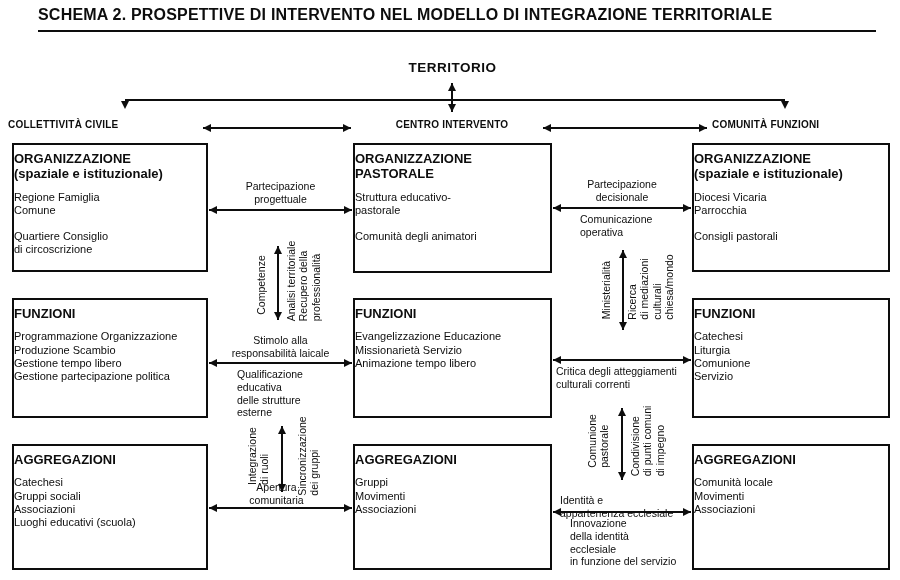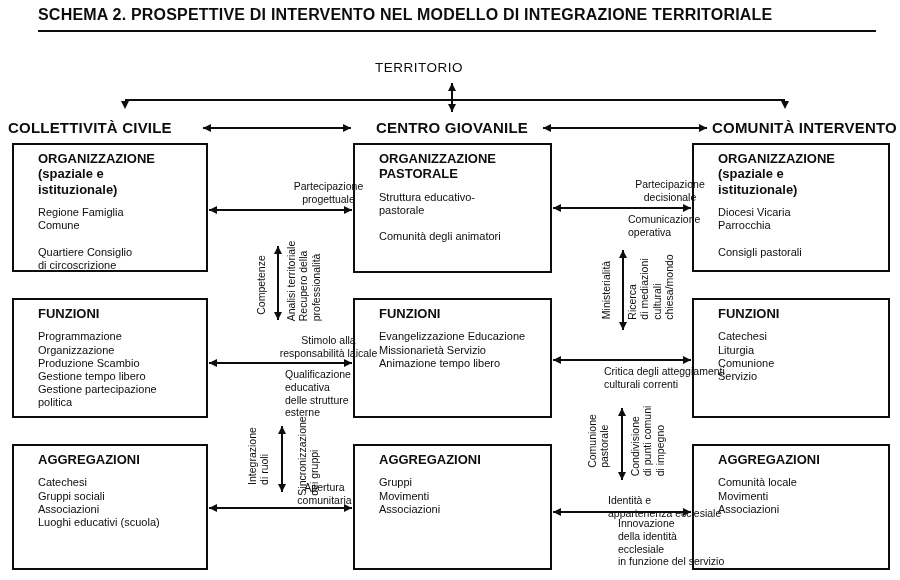--- a/index.html
+++ b/index.html
@@ -9,24 +9,24 @@
     font-family:"Liberation Sans", sans-serif;
     overflow:hidden;
   }
   .pre { white-space:pre-line; }
   .title {
     position:absolute; left:38px; top:6px; width:845px;
     font-size:16px; font-weight:bold; letter-spacing:0.2px;
   }
   .title-rule { position:absolute; left:38px; top:30px; width:838px; height:2px; background:#0d0d0d; }
   .territorio {
-    position:absolute; left:375px; top:60px; width:155px; text-align:left;
-    font-size:13.5px; font-weight:normal; letter-spacing:0.5px;
-  }
-  .hdr { position:absolute; top:119px; font-size:15px; font-weight:bold; letter-spacing:0.2px; }
+    position:absolute; left:375px; top:60px; width:155px; text-align:center;
+    font-size:13.5px; font-weight:bold; letter-spacing:0.5px;
+  }
+  .hdr { position:absolute; top:119px; font-size:10px; font-weight:bold; letter-spacing:0.2px; }
   .hdr-left { left:8px; }
   .hdr-center { left:362px; width:180px; text-align:center; }
   .hdr-right { left:712px; }
 
   .hline { position:absolute; height:2px; background:#0d0d0d; }
 
   .harrow { position:absolute; height:2px; background:#0d0d0d; }
   .harrow::before { content:""; position:absolute; left:0; top:-3px;
     border-top:4px solid transparent; border-bottom:4px solid transparent; border-right:8px solid #0d0d0d; }
   .harrow::after  { content:""; position:absolute; right:0; top:-3px;
@@ -34,25 +34,25 @@
 
   .varrow { position:absolute; width:2px; background:#0d0d0d; }
   .varrow::before { content:""; position:absolute; top:0; left:-3px;
     border-left:4px solid transparent; border-right:4px solid transparent; border-bottom:8px solid #0d0d0d; }
   .varrow::after  { content:""; position:absolute; bottom:0; left:-3px;
     border-left:4px solid transparent; border-right:4px solid transparent; border-top:8px solid #0d0d0d; }
 
   .tickdown { position:absolute; width:0; height:0;
     border-left:4px solid transparent; border-right:4px solid transparent; border-top:8px solid #0d0d0d; }
 
-  .box { position:absolute; border:2px solid #0d0d0d; background:#ffffff; padding:6px 24px; box-sizing:border-box; }
+  .box { position:absolute; border:2px solid #0d0d0d; background:#ffffff; padding:6px 0; box-sizing:border-box; }
   .box-title { font-size:13px; font-weight:bold; line-height:1.18; margin-bottom:9px; }
   .box-body  { font-size:11px; line-height:1.2; }
 
-  .clabel { position:absolute; font-size:10.5px; line-height:1.22;padding-left:48px; }
+  .clabel { position:absolute; font-size:10.5px; line-height:1.22; }
   .c-center { text-align:center; }
   .vlabel {
     position:absolute; font-size:10.5px; line-height:1.18;
     transform:translate(-50%,-50%) rotate(-90deg); transform-origin:center; white-space:pre-line;
   }
 </style>
 </head>
 <body>
 
 <div class="canvas">
@@ -60,22 +60,22 @@
   <div class="title">SCHEMA 2. PROSPETTIVE DI INTERVENTO NEL MODELLO DI INTEGRAZIONE TERRITORIALE</div>
   <div class="title-rule"></div>
 
   <div class="territorio">TERRITORIO</div>
   <div class="varrow" style="left:451px; top:83px; height:29px;"></div>
   <div class="hline" style="left:125px; top:99px; width:660px;"></div>
   <div class="tickdown" style="left:121px; top:101px;"></div>
   <div class="tickdown" style="left:781px; top:101px;"></div>
 
   <div class="hdr hdr-left">COLLETTIVITÀ CIVILE</div>
-  <div class="hdr hdr-center">CENTRO GIOVANILE</div>
-  <div class="hdr hdr-right">COMUNITÀ INTERVENTO</div>
+  <div class="hdr hdr-center">CENTRO INTERVENTO</div>
+  <div class="hdr hdr-right">COMUNITÀ FUNZIONI</div>
   <div class="harrow" style="left:203px; top:127px; width:148px;"></div>
   <div class="harrow" style="left:543px; top:127px; width:164px;"></div>
 
   <div class="box" style="left:12px; top:143px; width:196px; height:129px;">
     <div class="box-title pre">ORGANIZZAZIONE
 (spaziale e istituzionale)</div>
     <div class="box-body pre">Regione Famiglia
 Comune
 
 Quartiere Consiglio

